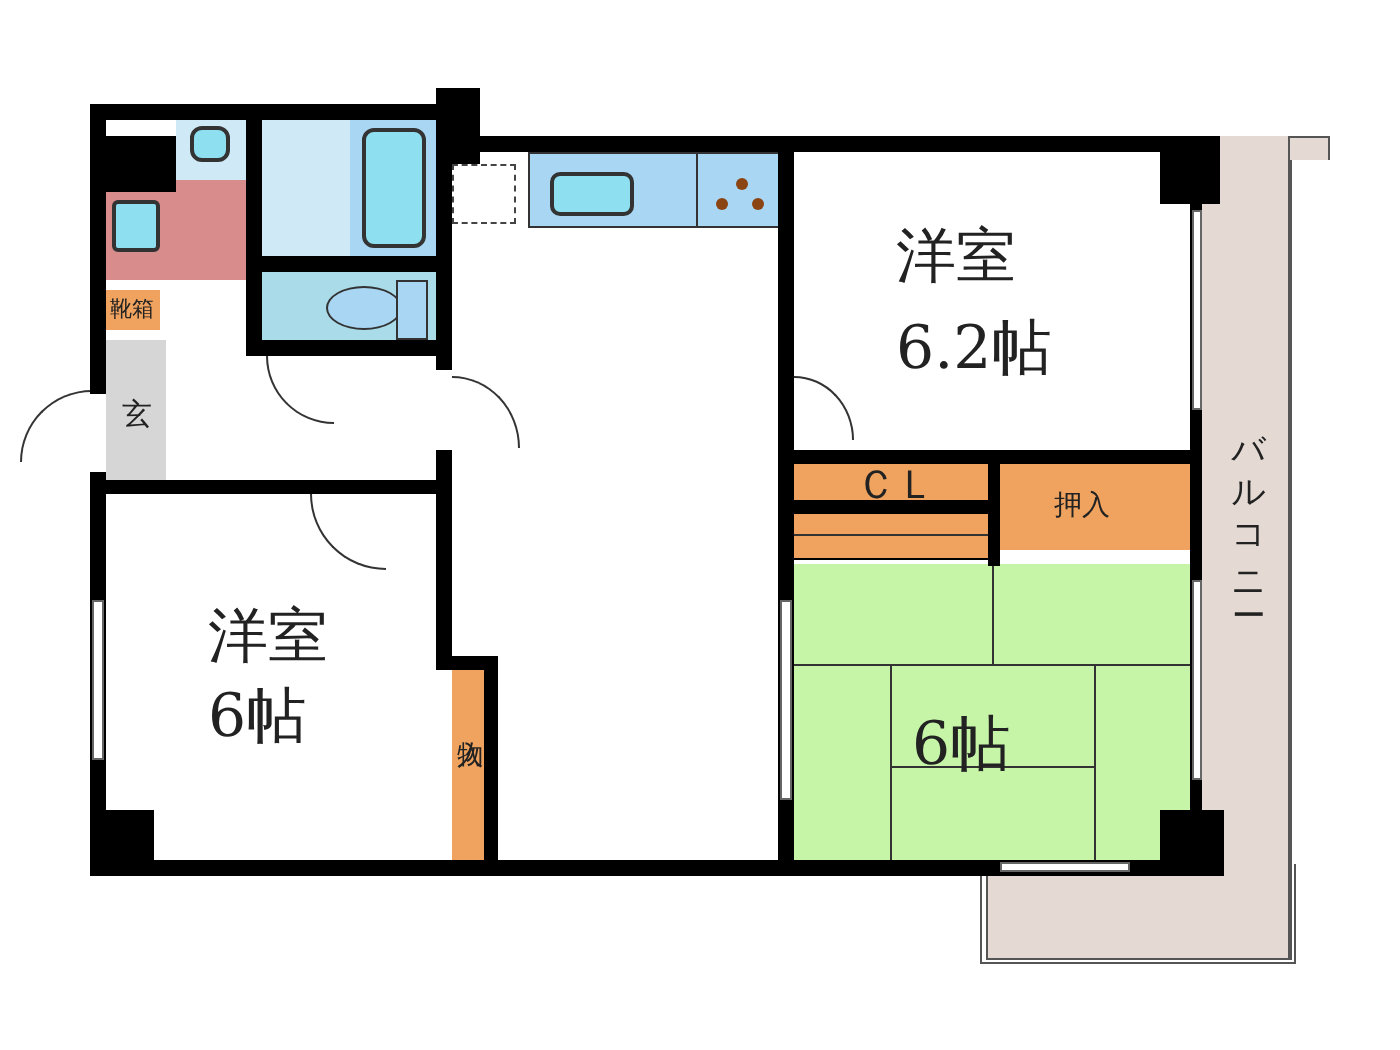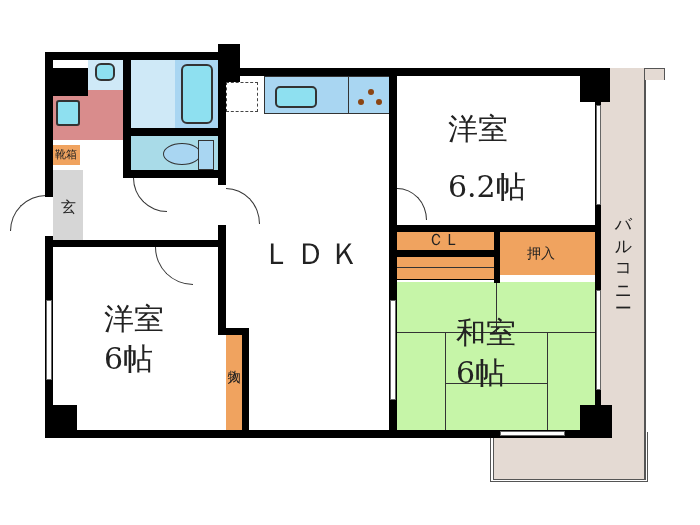--- a/index.html
+++ b/index.html
@@ -47,21 +47,21 @@
 
   <div class="abs" style="left:264px;top:76px;width:130px;height:38px;background:#a9d6f2;border:1px solid #333;"></div>
   <div class="abs" style="left:275px;top:86px;width:42px;height:22px;border:2px solid #333;border-radius:5px;background:#8ee0f0;"></div>
   <div class="abs" style="left:348px;top:76px;width:1px;height:38px;background:#333;"></div>
   <div class="abs" style="left:368px;top:89px;width:6px;height:6px;border-radius:50%;background:#8b4513;"></div>
   <div class="abs" style="left:358px;top:99px;width:6px;height:6px;border-radius:50%;background:#8b4513;"></div>
   <div class="abs" style="left:376px;top:99px;width:6px;height:6px;border-radius:50%;background:#8b4513;"></div>
   <div class="abs" style="left:226px;top:82px;width:32px;height:30px;border:1.5px dashed #444;"></div>
 
   <div class="abs" style="left:397px;top:232px;width:97px;height:18px;background:#f0a35f;"></div>
-  <div class="label small" style="left:428px;top:232px;font-size:16px;">ＣＬ</div>
+  <div class="label small" style="left:428px;top:232px;font-size:20px;">ＣＬ</div>
   <div class="abs" style="left:397px;top:256px;width:97px;height:24px;background:#f0a35f;border-top:1px solid #000;border-bottom:1px solid #000;"></div>
   <div class="abs" style="left:397px;top:267px;width:97px;height:1px;background:#333;"></div>
 
   <div class="abs" style="left:500px;top:232px;width:95px;height:43px;background:#f0a35f;"></div>
   <div class="label small" style="left:527px;top:246px;font-size:14px;">押入</div>
 
   <div class="abs" style="left:397px;top:282px;width:198px;height:148px;background:#c6f5a8;"></div>
   <div class="abs" style="left:397px;top:332px;width:198px;height:1px;background:#333;"></div>
   <div class="abs" style="left:496px;top:282px;width:1px;height:50px;background:#333;"></div>
   <div class="abs" style="left:445px;top:332px;width:1px;height:98px;background:#333;"></div>
@@ -99,22 +99,20 @@
   <div class="abs" style="left:596px;top:290px;width:5px;height:100px;background:#fff;border:1px solid #666;"></div>
   <div class="abs" style="left:390px;top:300px;width:6px;height:100px;background:#fff;border:1px solid #666;"></div>
   <div class="abs" style="left:500px;top:431px;width:65px;height:5px;background:#fff;border:1px solid #666;"></div>
 
   <div class="abs" style="left:133px;top:178px;width:34px;height:34px;border-bottom:1.5px solid #333;border-left:1.5px solid #333;border-bottom-left-radius:100%;"></div>
   <div class="abs" style="left:226px;top:188px;width:34px;height:36px;border-top:1.5px solid #333;border-right:1.5px solid #333;border-top-right-radius:100%;"></div>
   <div class="abs" style="left:155px;top:247px;width:38px;height:38px;border-bottom:1.5px solid #333;border-left:1.5px solid #333;border-bottom-left-radius:100%;"></div>
   <div class="abs" style="left:397px;top:188px;width:30px;height:32px;border-top:1.5px solid #333;border-right:1.5px solid #333;border-top-right-radius:100%;"></div>
 
   <div class="label big" style="left:448px;top:113px;">洋室</div>
-  <div class="label big" style="left:448px;top:171px;">6.2帖</div>
+  <div class="label big" style="left:448px;top:159px;">6.2帖</div>
 
   <div class="label big" style="left:104px;top:303px;">洋室</div>
   <div class="label big" style="left:104px;top:343px;">6帖</div>
 
-  <div class="label big" style="left:262px;top:238px;letter-spacing:4px;">ＬＤＫ</div>
 
-  <div class="label big" style="left:456px;top:317px;">和室</div>
   <div class="label big" style="left:456px;top:357px;">6帖</div>
 </div>
 
 </body></html>

